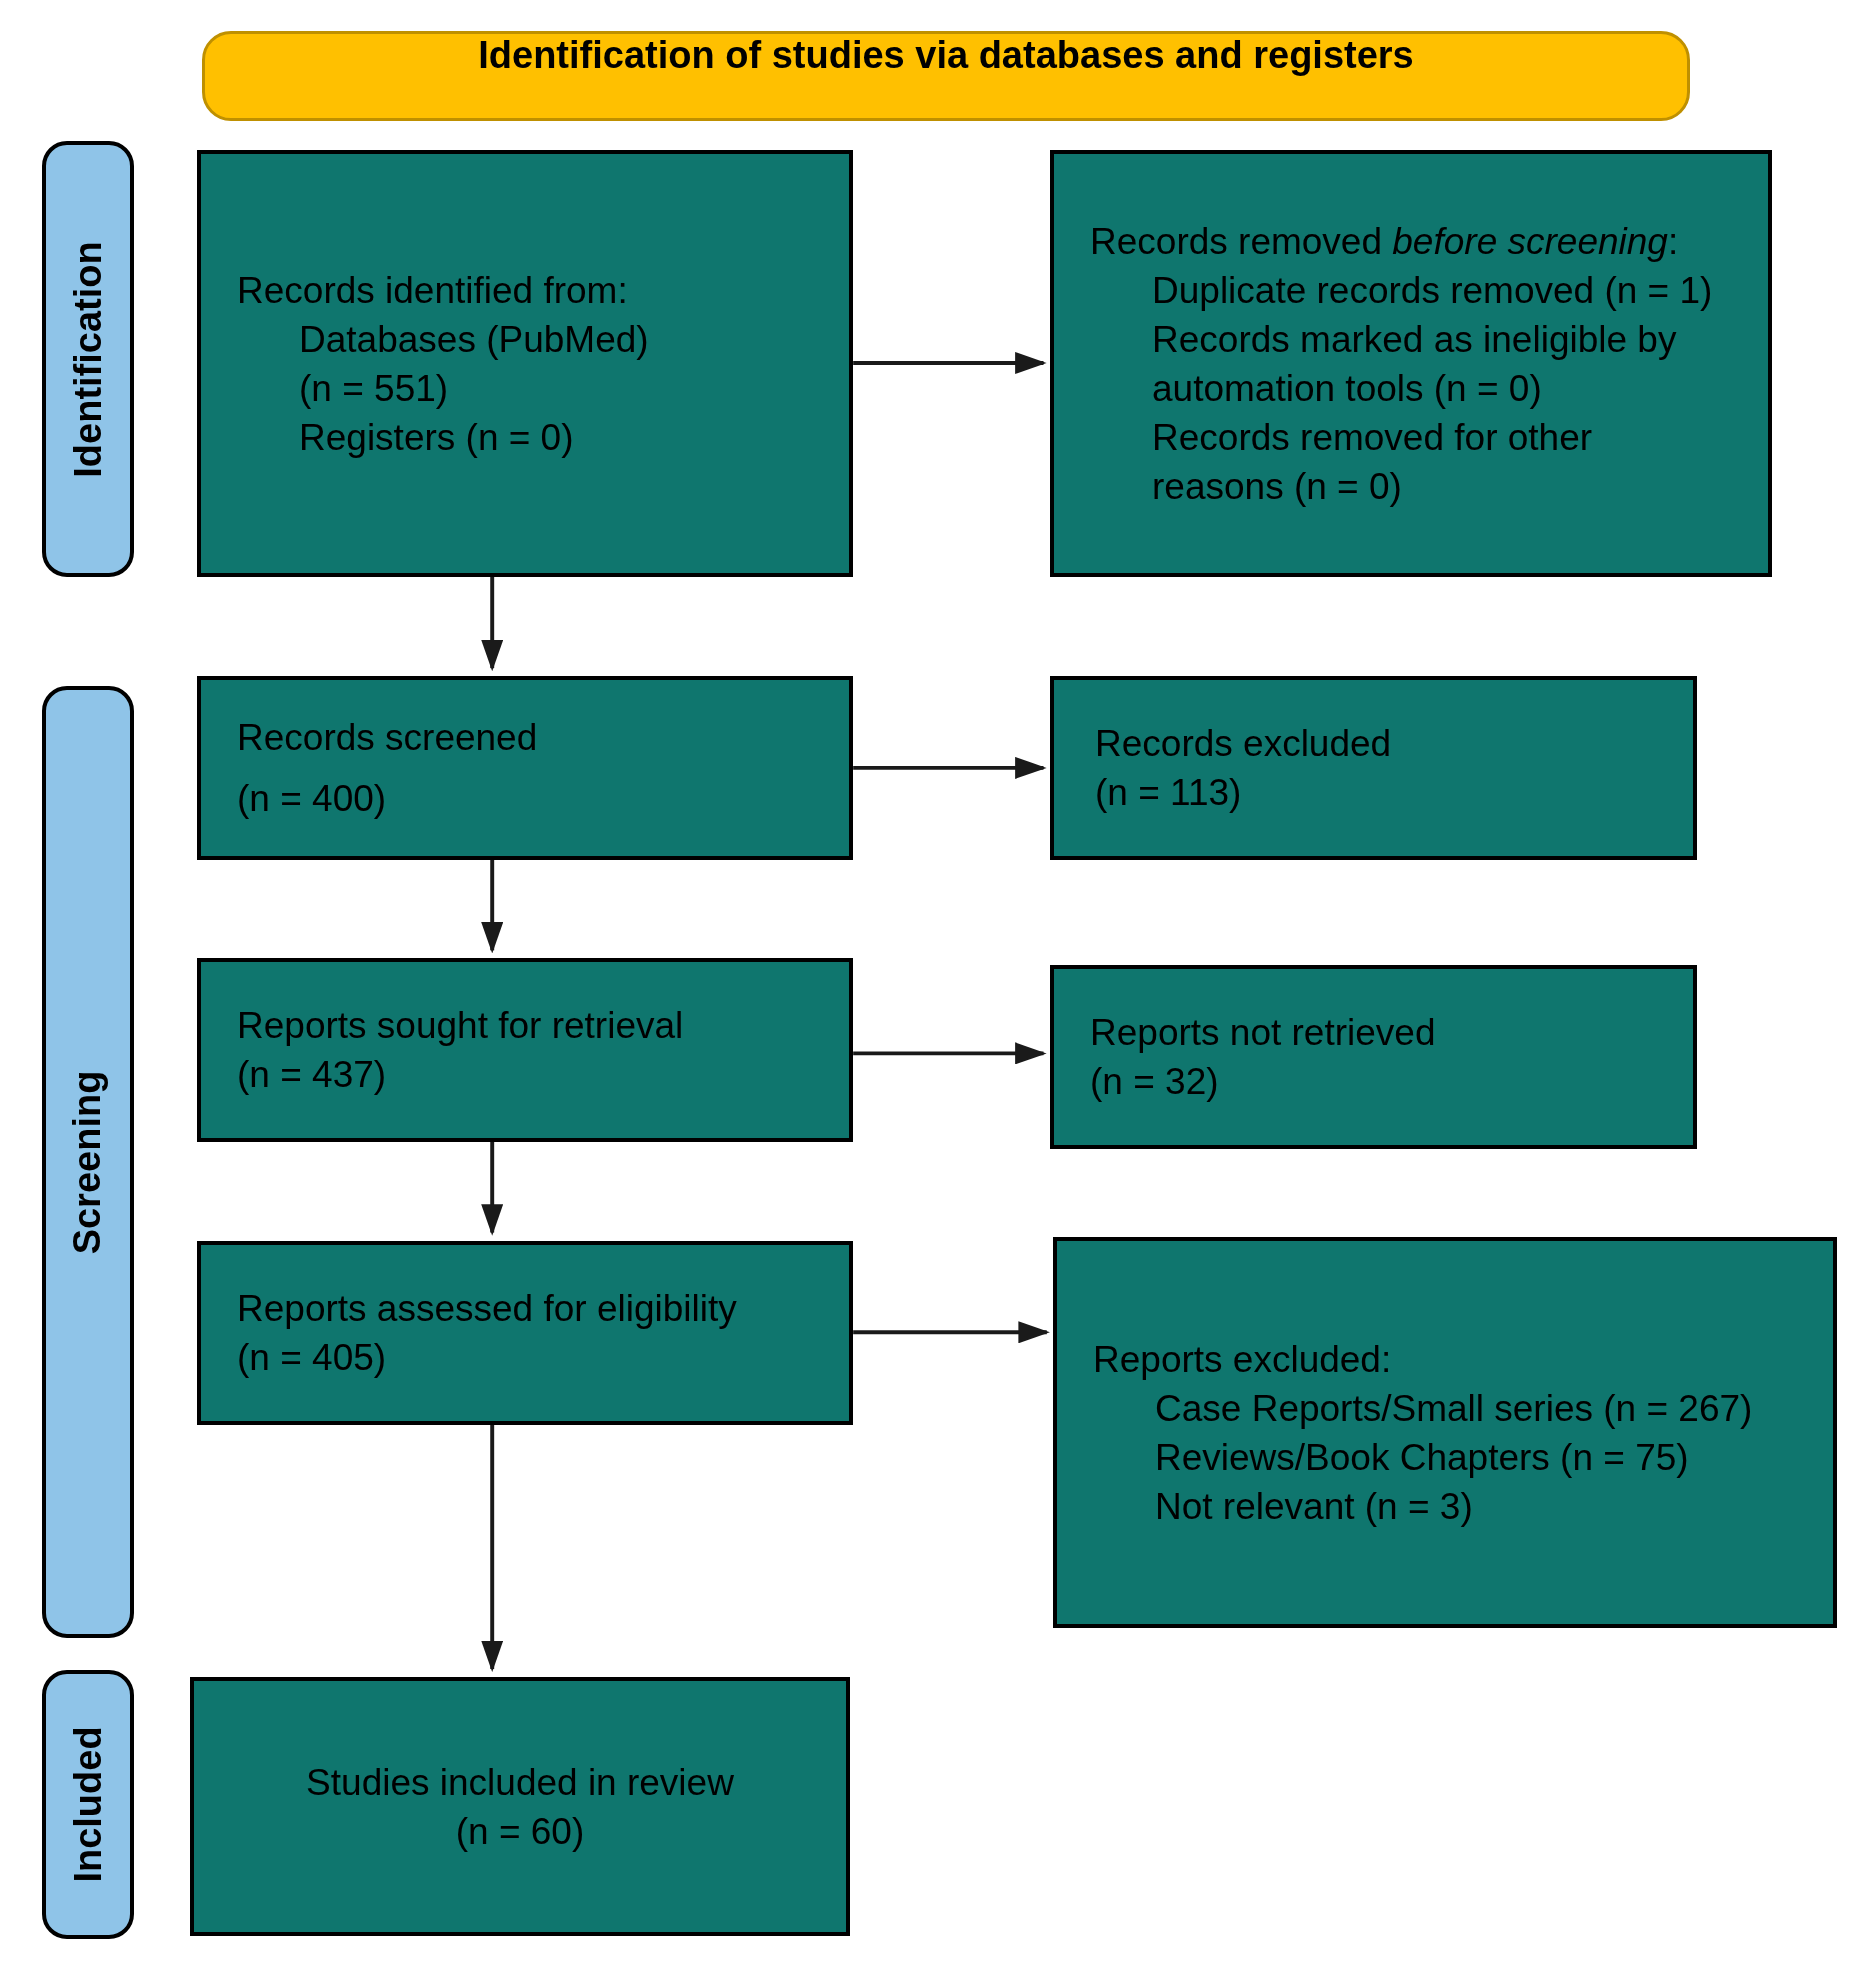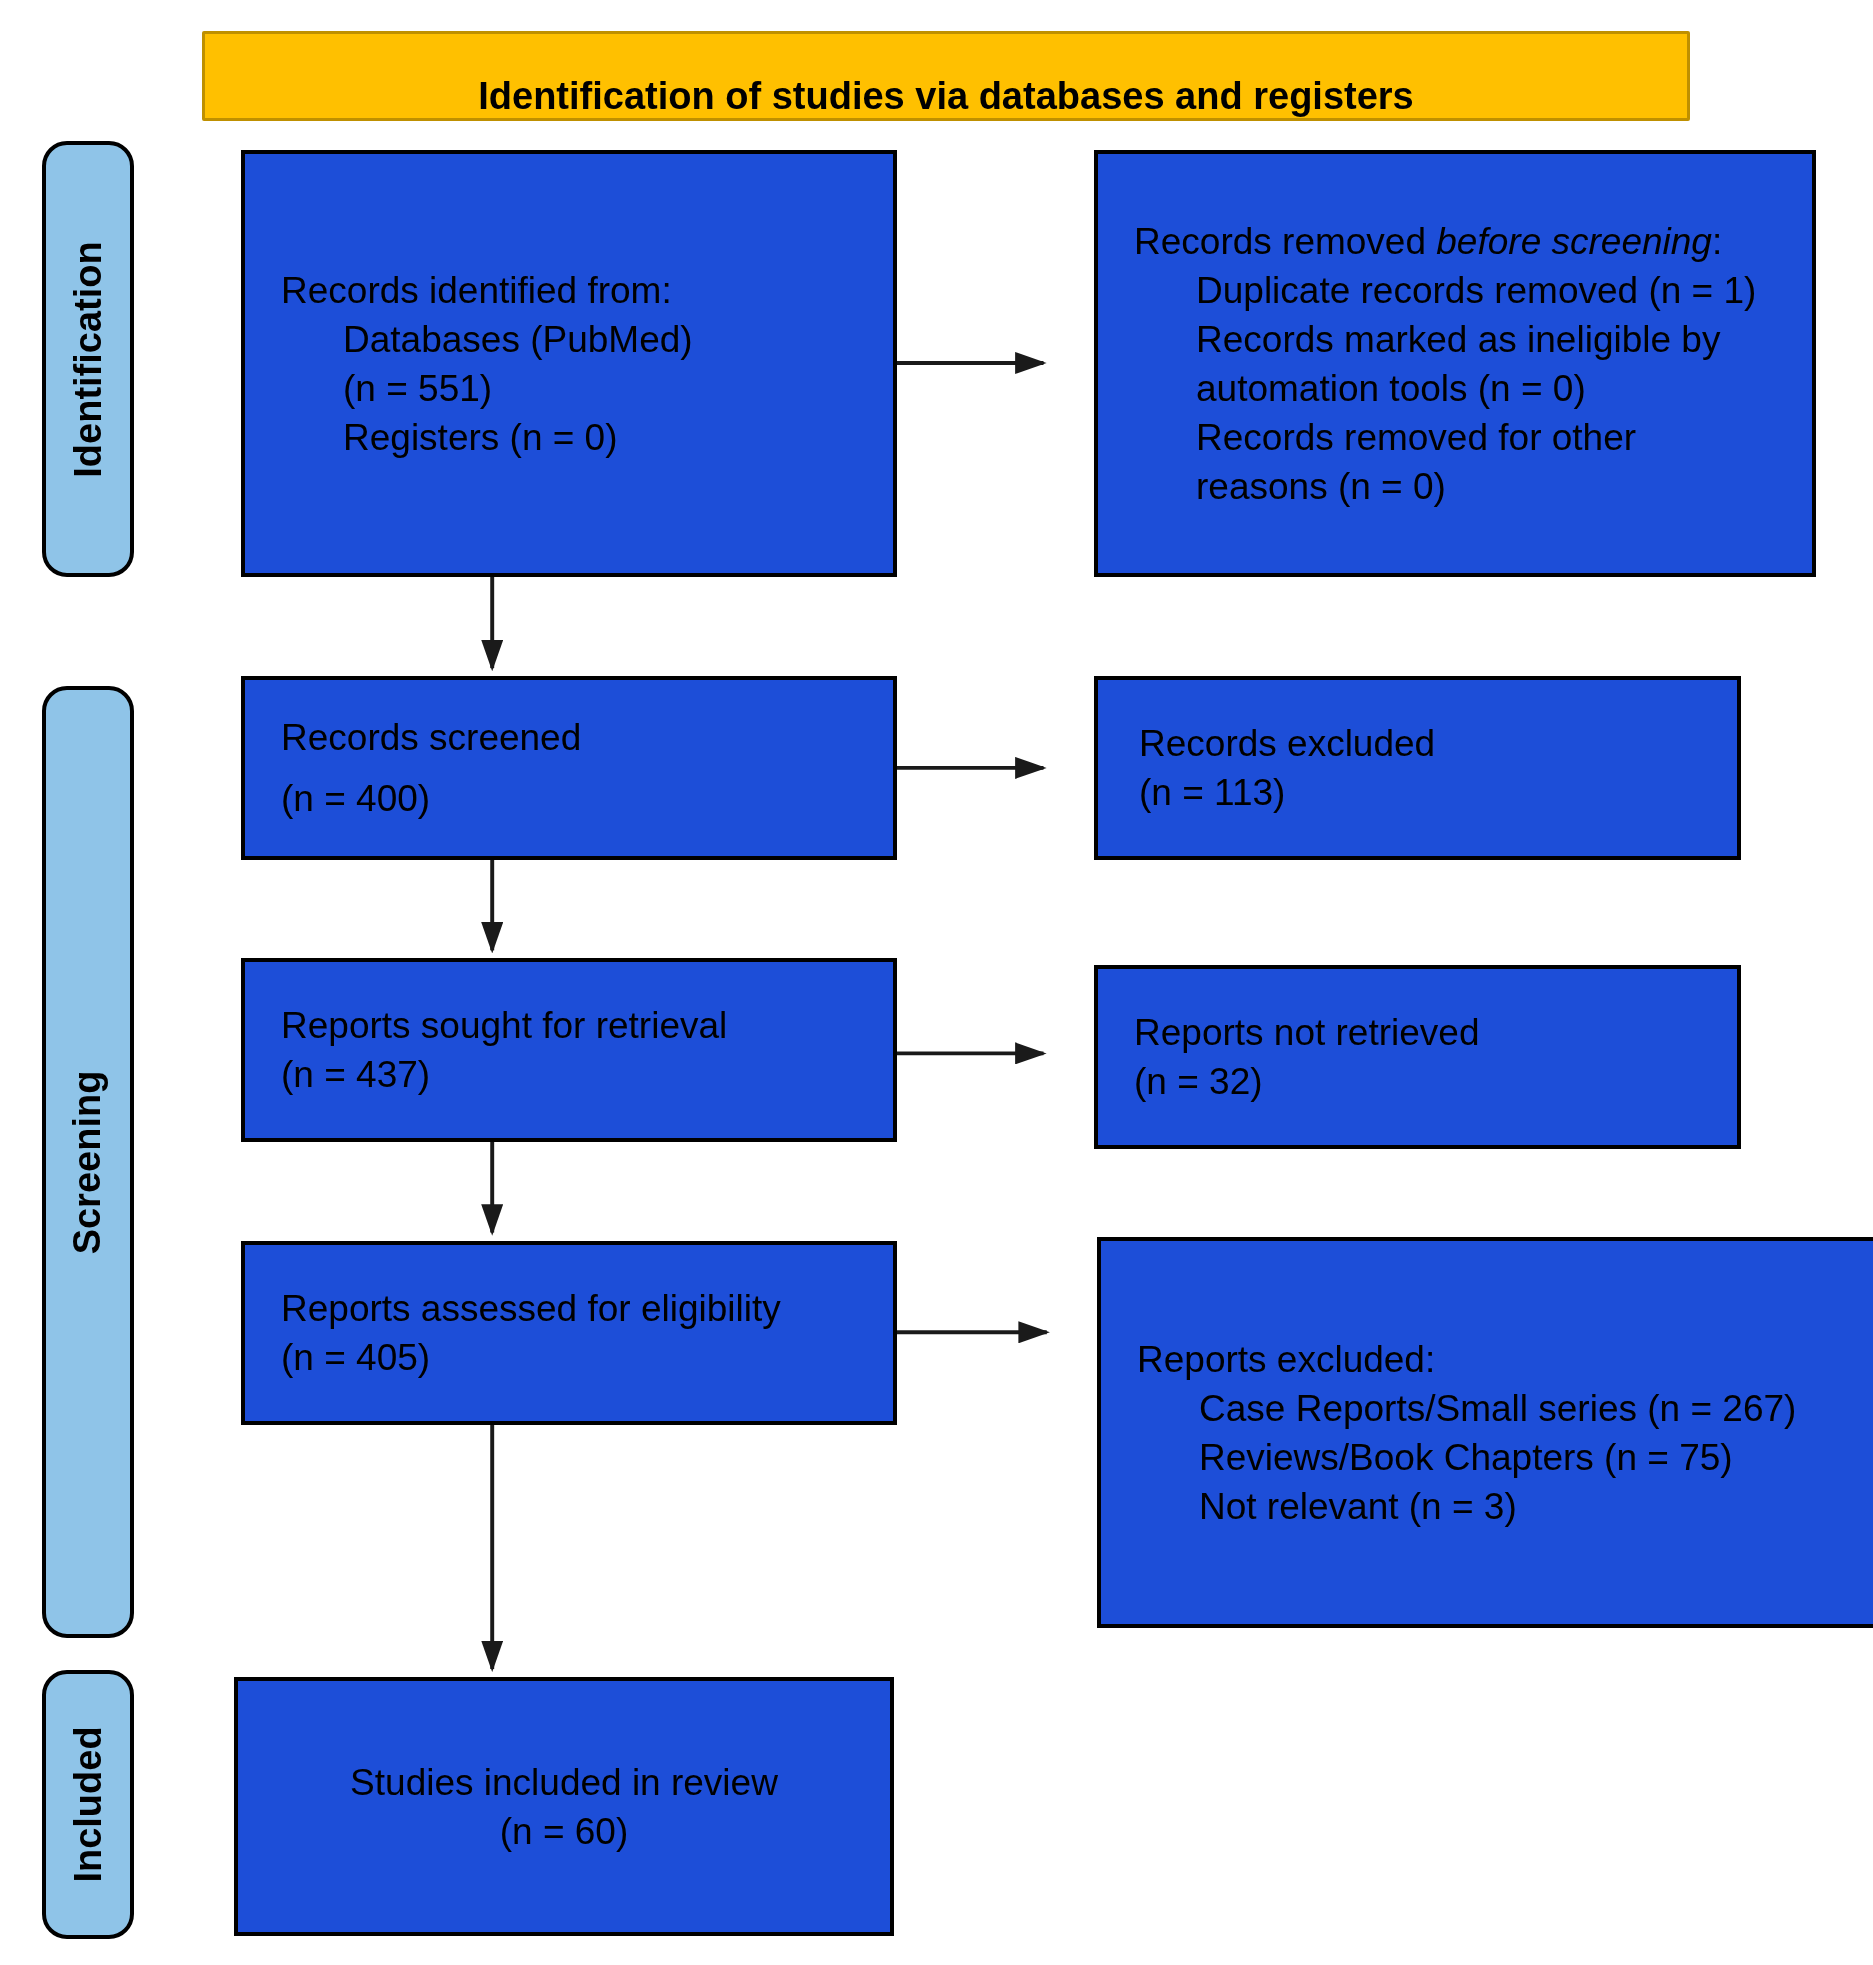--- a/index.html
+++ b/index.html
@@ -16,22 +16,22 @@
     width:1873px;height:1965px;
     background:#ffffff;
     font-family:"Liberation Sans", sans-serif;
     color:var(--text-color);
     overflow:hidden;
   }
   .banner{
     position:absolute;left:202px;top:31px;width:1488px;height:90px;
     background:var(--banner-fill);
     border:3.9px solid var(--banner-border);
-    border-radius:2px;
-    display:flex;align-items:flex-end;justify-content:center;
+    border-radius:29px;
+    display:flex;align-items:flex-start;justify-content:center;
     font-size:38px;font-weight:bold;
     box-sizing:border-box;
   }
   .stage{
     position:absolute;left:42px;width:92px;
     background:var(--stage-fill);
     border:4.6px solid #000;
     border-radius:25px;
     display:flex;align-items:center;justify-content:center;
     box-sizing:border-box;
@@ -39,27 +39,26 @@
   .stage span{
     transform:rotate(-90deg);
     white-space:nowrap;
     font-size:38px;font-weight:bold;
   }
   .stage.identification{top:141px;height:436px;}
   .stage.screening{top:686px;height:952px;}
   .stage.included{top:1670px;height:269px;}
   .fbox{
     position:absolute;
-    background:#1d4ed8;
+    background:#0f766e;
     border:4.6px solid var(--box-border);
     box-sizing:border-box;
     display:flex;flex-direction:column;justify-content:center;
     font-size:37px;line-height:49px;
     padding:0 26px 0 36px;
-    margin-left:44px;
   }
   .fbox .ln{white-space:nowrap;}
   .fbox .ind{padding-left:62px;}
   .fbox.centered{text-align:center;padding:0 19.7px;}
   .box-records-identified{left:197px;top:150px;width:656px;height:427px;}
   .box-records-removed{left:1050px;top:150px;width:722px;height:427px;}
   .box-records-screened{left:197px;top:676px;width:656px;height:184px;gap:12px;}
   .box-records-excluded{left:1050px;top:676px;width:647px;height:184px;padding-left:41px;}
   .box-reports-sought{left:197px;top:958px;width:656px;height:184px;}
   .box-reports-not-retrieved{left:1050px;top:965px;width:647px;height:184px;}

